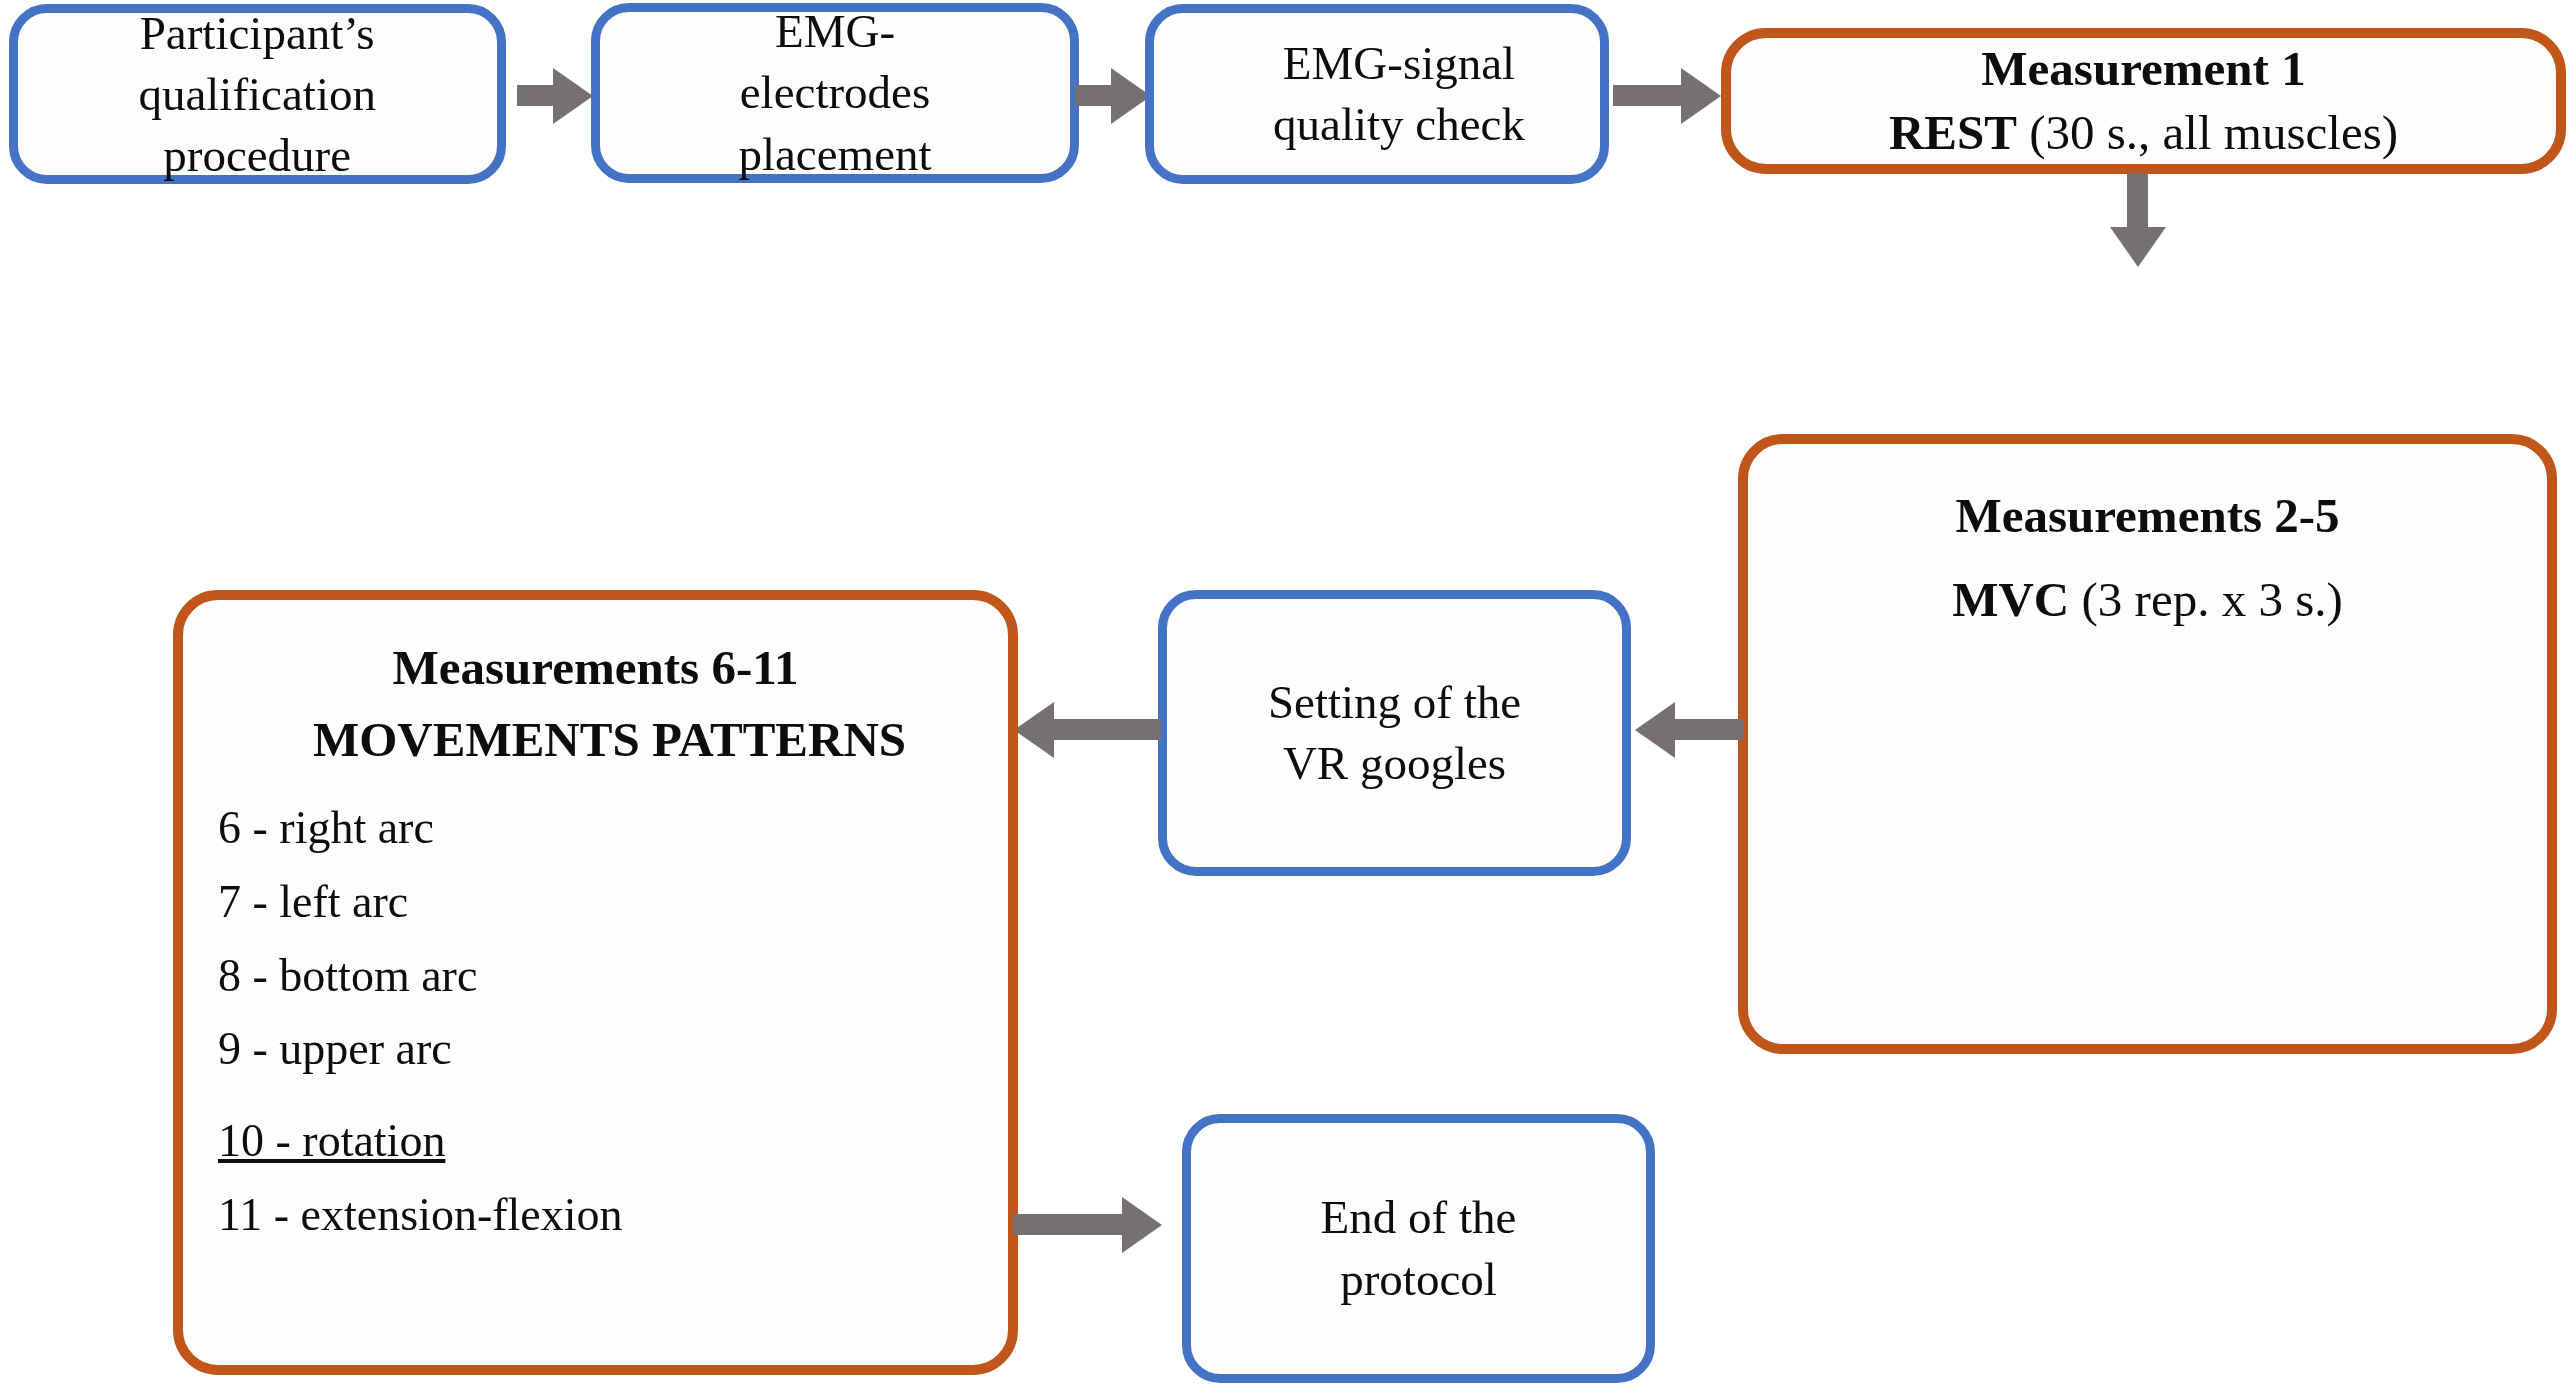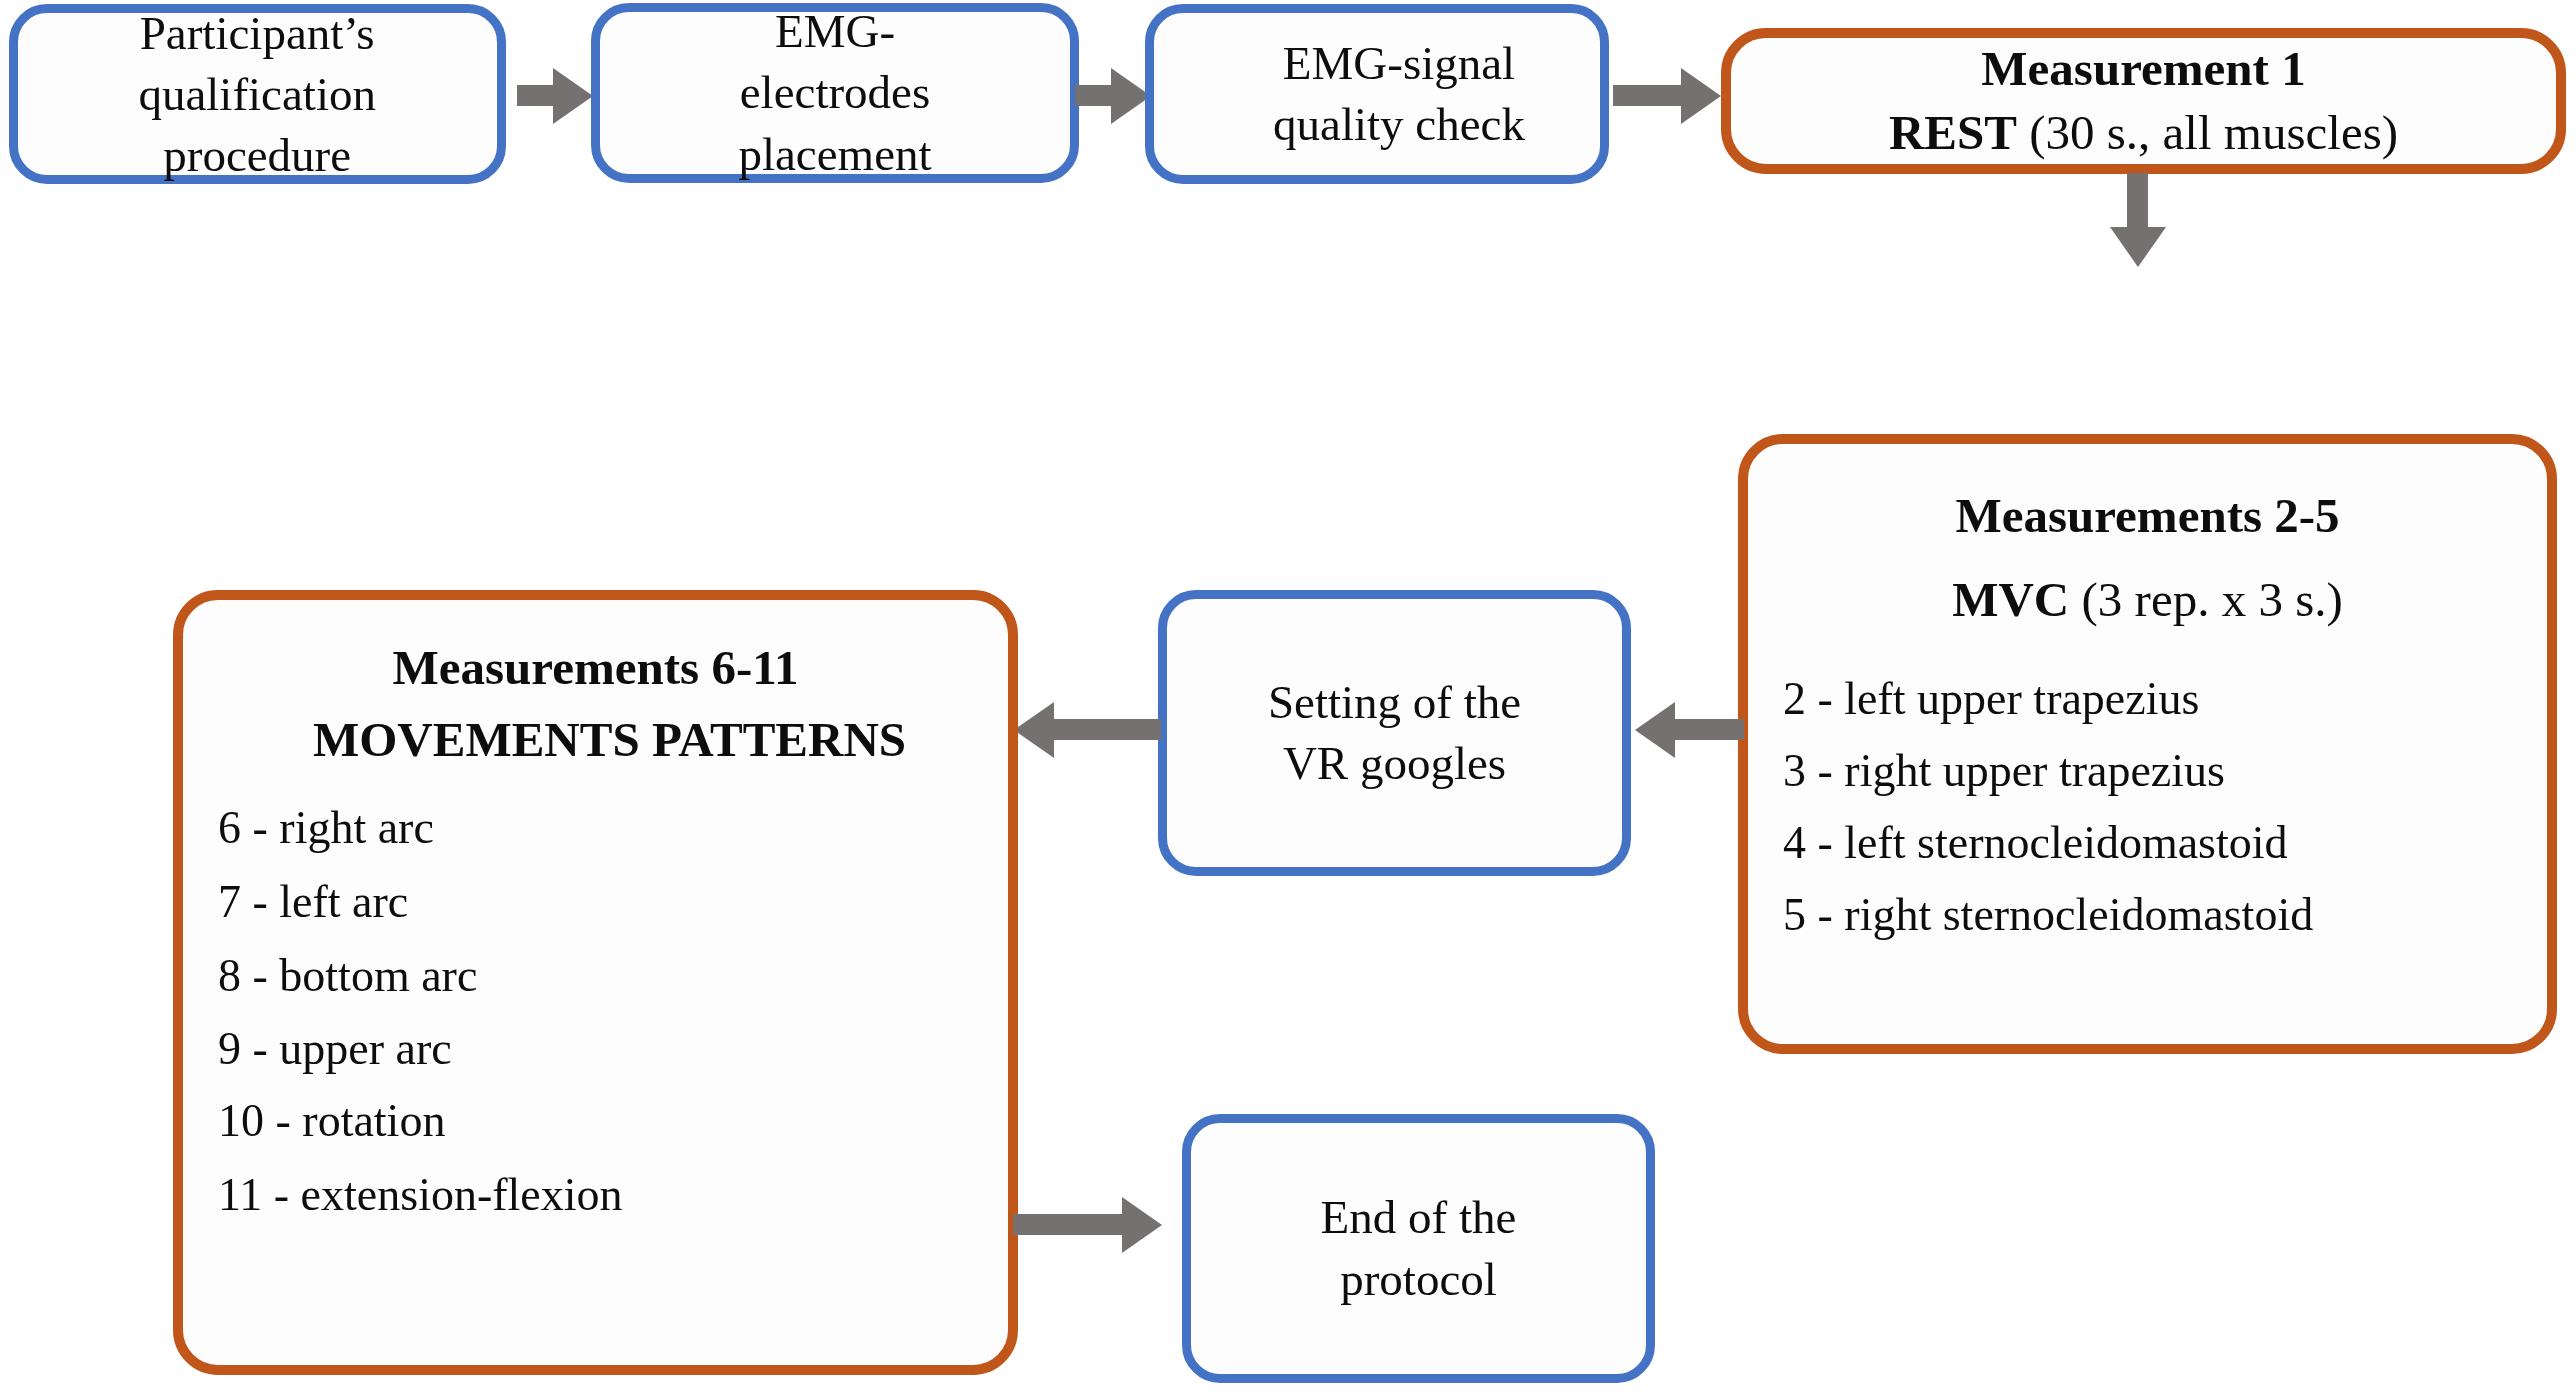--- a/index.html
+++ b/index.html
@@ -112,26 +112,20 @@
   </div>
 
   <div class="arrow" style="left:2110px;top:173px;width:55px;height:94px;">
     <div class="shaft" style="left:17.3px;top:0;width:21px;height:57px;"></div>
     <div class="head head-down" style="left:0;top:54px;"></div>
   </div>
 
   <div class="node orange" style="left:1738px;top:434px;width:819px;height:620px;justify-content:flex-start;padding-top:40px;gap:10px;">
     <span class="ln t-big bold center-head">Measurements 2-5</span>
     <span class="ln t-big center-head" style="margin-top:10.4px;"><b>MVC</b><span> (3 rep. x 3 s.)</span></span>
-    <div class="listwrap" style="margin-top:15.6px;">
-      <span class="ln t-list" style="margin-top:12px;">2 - left upper trapezius</span>
-      <span class="ln t-list" style="margin-top:12px;">3 - right upper trapezius</span>
-      <span class="ln t-list" style="margin-top:12px;">4 - left sternocleidomastoid</span>
-      <span class="ln t-list" style="margin-top:12px;">5 - right sternocleidomastoid</span>
-    </div>
   </div>
 
   <div class="arrow" style="left:1635px;top:702px;width:108px;height:55px;">
     <div class="shaft" style="left:36px;top:17.3px;width:73px;height:21px;"></div>
     <div class="head head-left" style="left:0;top:0;"></div>
   </div>
 
   <div class="node blue" style="left:1158px;top:590px;width:473px;height:286px;">
     <span class="ln t-mid">Setting of the</span>
     <span class="ln t-mid">VR googles</span>
@@ -143,21 +137,21 @@
   </div>
 
   <div class="node orange" style="left:173px;top:590px;width:845px;height:785px;justify-content:flex-start;padding-top:36px;">
     <span class="ln t-big bold center-head">Measurements 6-11</span>
     <span class="ln t-big bold center-head" style="margin-top:8.7px;padding-left:28px;">MOVEMENTS PATTERNS</span>
     <div class="listwrap" style="margin-top:12px;">
       <span class="ln t-list" style="margin-top:14px;">6 - right arc</span>
       <span class="ln t-list" style="margin-top:14px;">7 - left arc</span>
       <span class="ln t-list" style="margin-top:14px;">8 - bottom arc</span>
       <span class="ln t-list" style="margin-top:14px;">9 - upper arc</span>
-      <span class="ln t-list" style="margin-top:12px;">10 - rotation</span>
+      <span class="ln t-list" style="margin-top:32px;text-decoration:underline;">10 - rotation</span>
       <span class="ln t-list" style="margin-top:14px;">11 - extension-flexion</span>
     </div>
   </div>
 
   <div class="arrow" style="left:1013px;top:1197px;width:149px;height:55px;">
     <div class="shaft" style="left:0;top:17.3px;width:113px;height:21px;"></div>
     <div class="head head-right" style="left:109px;top:0;"></div>
   </div>
 
   <div class="node blue" style="left:1158px;top:1114px;width:473px;height:269px;margin-left:24px;">

